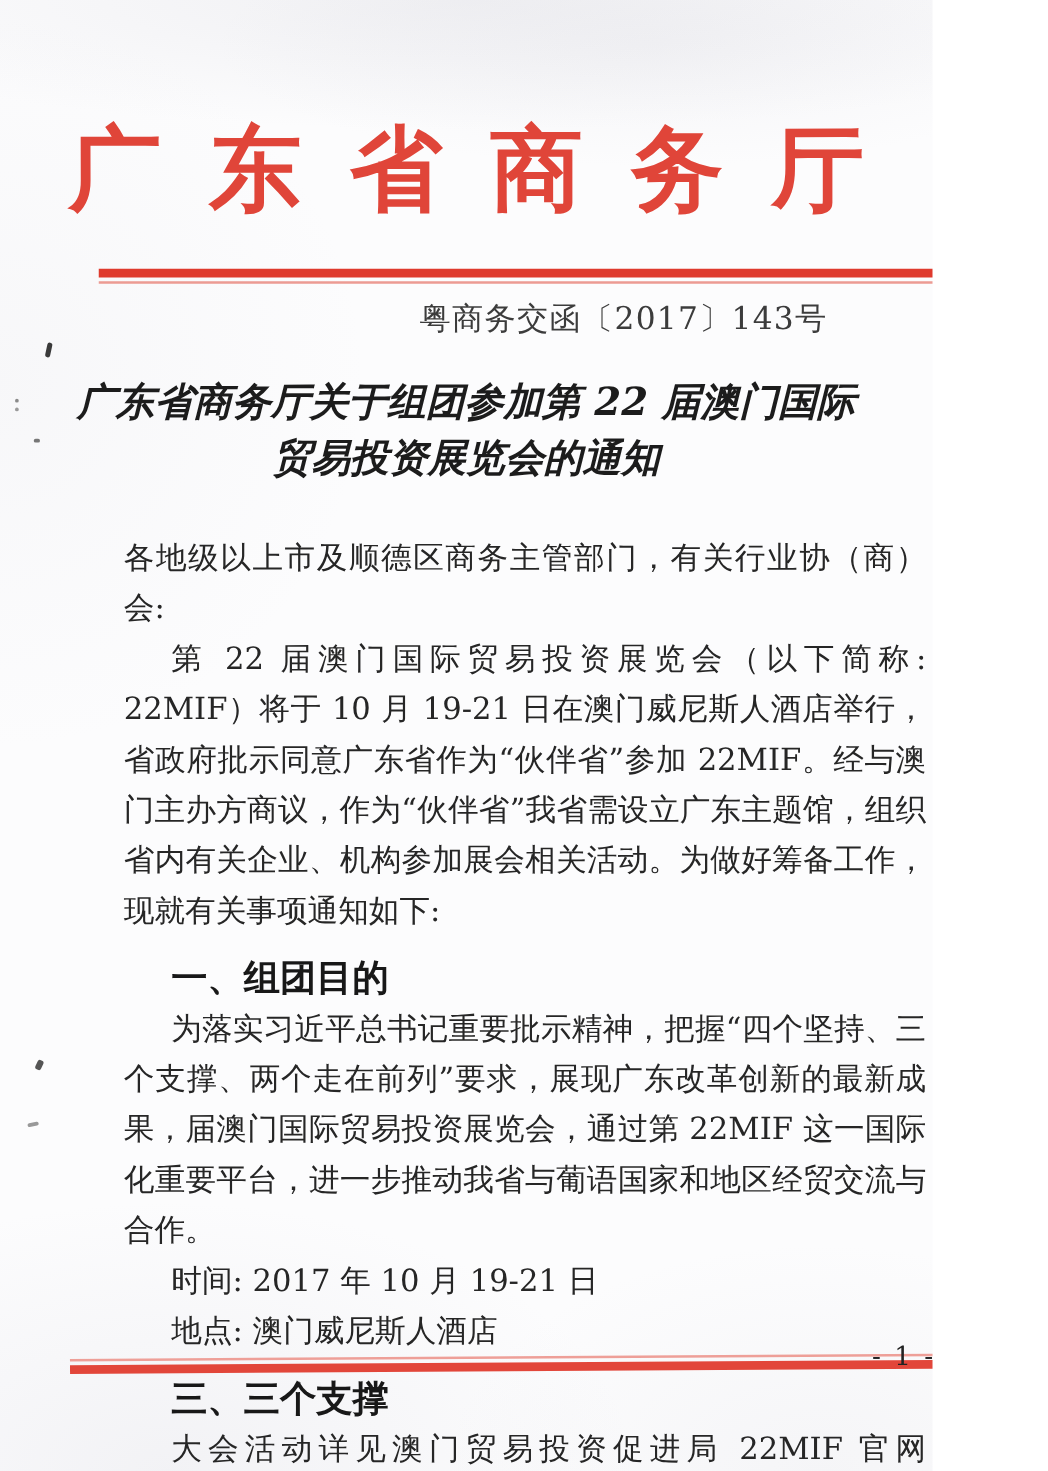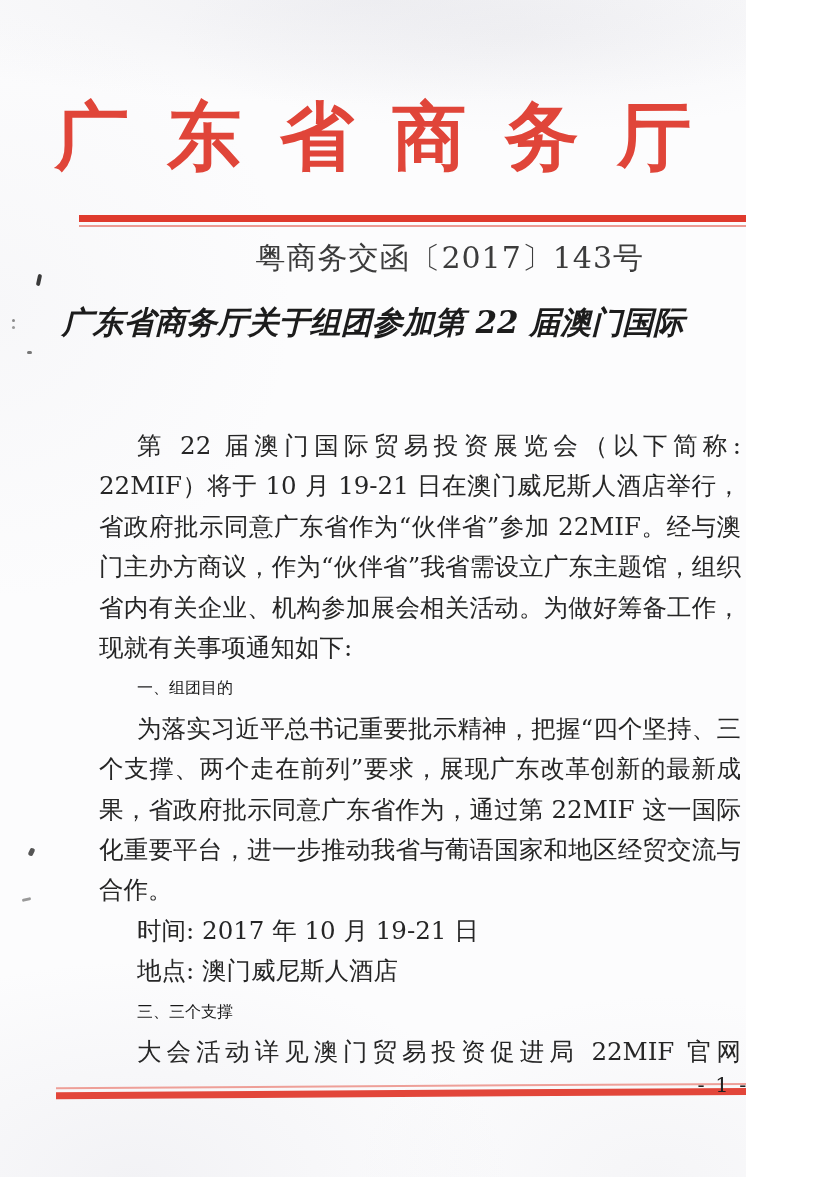--- a/index.html
+++ b/index.html
@@ -45,22 +45,22 @@
     top: 215px;
     left: 79px;
     width: 678px;
   }
   .head-rule .rule-thick { height: 7px; background: #df3a2d; }
   .head-rule .rule-thin  { height: 2px; background: #ec9b93; margin-top: 3px; }
 
   .doc-number {
     position: absolute;
     top: 238px;
-    right: 102px;
-    font-size: 30px;
+    right: 84px;
+    font-size: 25px;
     color: #3c3c3c;
     letter-spacing: 1px;
     white-space: nowrap;
   }
 
   
   .doc-title {
     position: absolute;
     top: 300px;
     left: 0;
@@ -83,24 +83,25 @@
     width: 642px;
     font-size: 24.5px;
     line-height: 40.4px;
     color: #262626;
     text-align: justify;
   }
   .para { margin: 0; }
   .indent { text-indent: 38px; }
   .heading {
     font-family: "DejaVu Sans", "Liberation Sans", sans-serif;
-    font-weight: 400;
-    font-size: 16px;
+    font-weight: 700;
+    font-size: 29px;
     color: #181818;
     text-indent: 38px;
+    margin-top: 13px;
   }
   .stretch { text-align-last: justify; }
 
   
   .page-number {
     position: absolute;
     top: 1073px;
     left: 694px;
     width: 58px;
     text-align: center;
@@ -162,26 +163,28 @@
 
   <div class="head-rule">
     <div class="rule-thick"></div>
     <div class="rule-thin"></div>
   </div>
 
   <div class="doc-number">粤商务交函〔2017〕143号</div>
 
   <h1 class="doc-title">
     <span class="title-line">广东省商务厅关于组团参加第 22 届澳门国际</span>
+    <span class="title-line">贸易投资展览会的通知</span>
   </h1>
 
   <div class="body-text">
+    <p class="para">各地级以上市及顺德区商务主管部门，有关行业协（商）会:</p>
     <p class="para indent">第 22 届澳门国际贸易投资展览会（以下简称: 22MIF）将于 10 月 19-21 日在澳门威尼斯人酒店举行，省政府批示同意广东省作为“伙伴省”参加 22MIF。经与澳门主办方商议，作为“伙伴省”我省需设立广东主题馆，组织省内有关企业、机构参加展会相关活动。为做好筹备工作，现就有关事项通知如下:</p>
     <p class="para heading">一、组团目的</p>
-    <p class="para indent">为落实习近平总书记重要批示精神，把握“四个坚持、三个支撑、两个走在前列”要求，展现广东改革创新的最新成果，省政府批示同意广东省作为，通过第 22MIF 这一国际化重要平台，进一步推动我省与葡语国家和地区经贸交流与合作。</p>
+    <p class="para indent">为落实习近平总书记重要批示精神，把握“四个坚持、三个支撑、两个走在前列”要求，展现广东改革创新的最新成果，届澳门国际贸易投资展览会，通过第 22MIF 这一国际化重要平台，进一步推动我省与葡语国家和地区经贸交流与合作。</p>
     <p class="para indent">时间: 2017 年 10 月 19-21 日</p>
     <p class="para indent">地点: 澳门威尼斯人酒店</p>
     <p class="para heading">三、三个支撑</p>
     <p class="para indent stretch">大会活动详见澳门贸易投资促进局 22MIF 官网</p>
   </div>
 
   <div class="page-number">- 1 -</div>
 
   <div class="footer-rule">
     <div class="rule-thin"></div>

